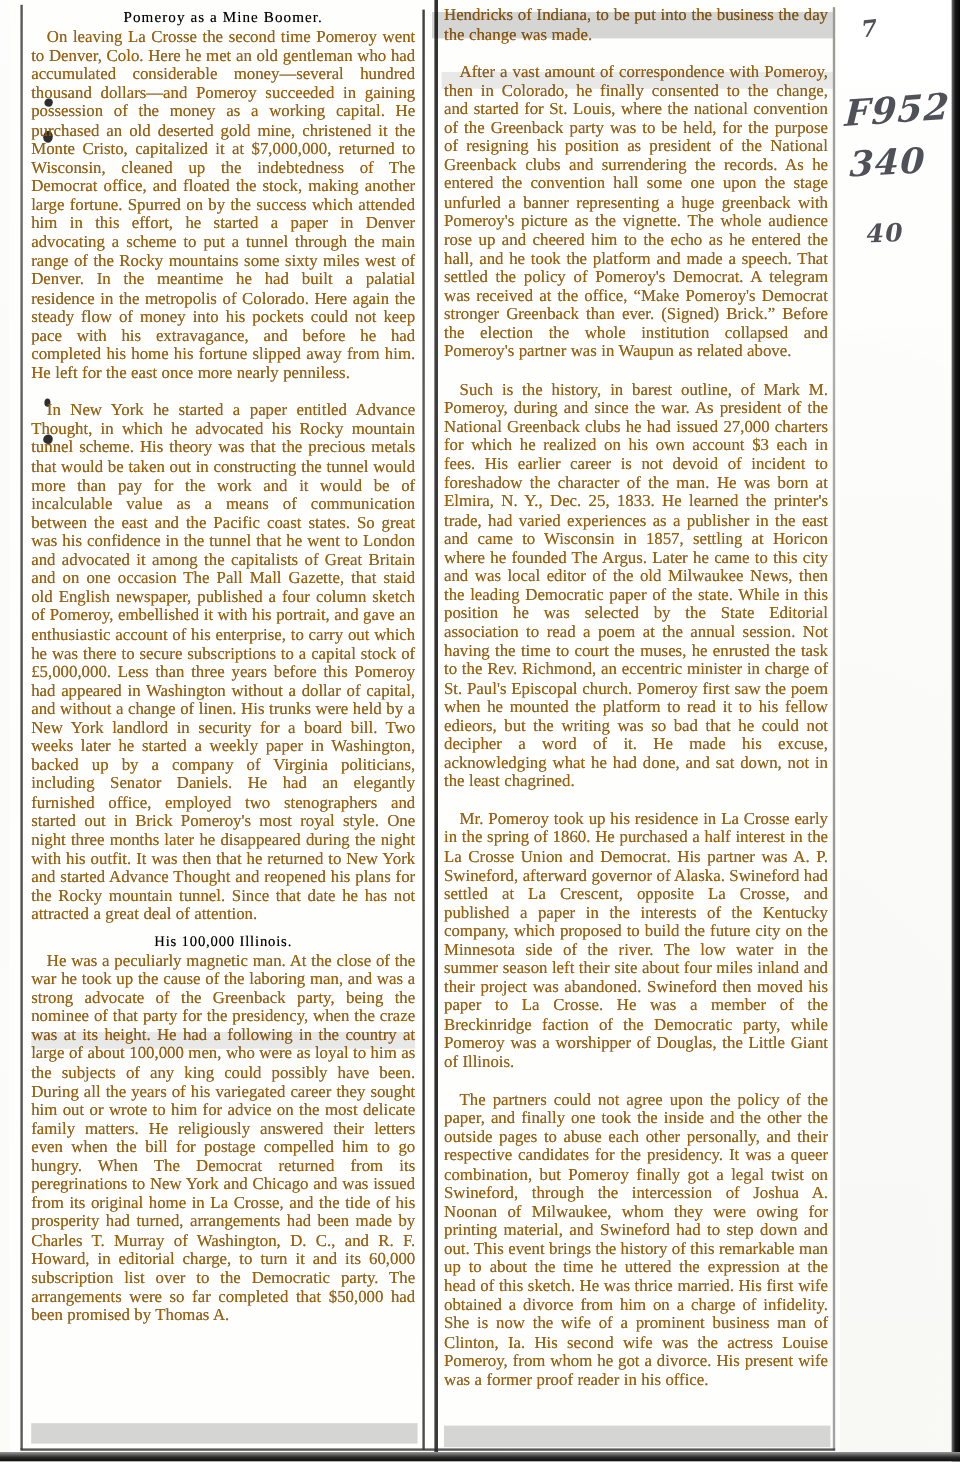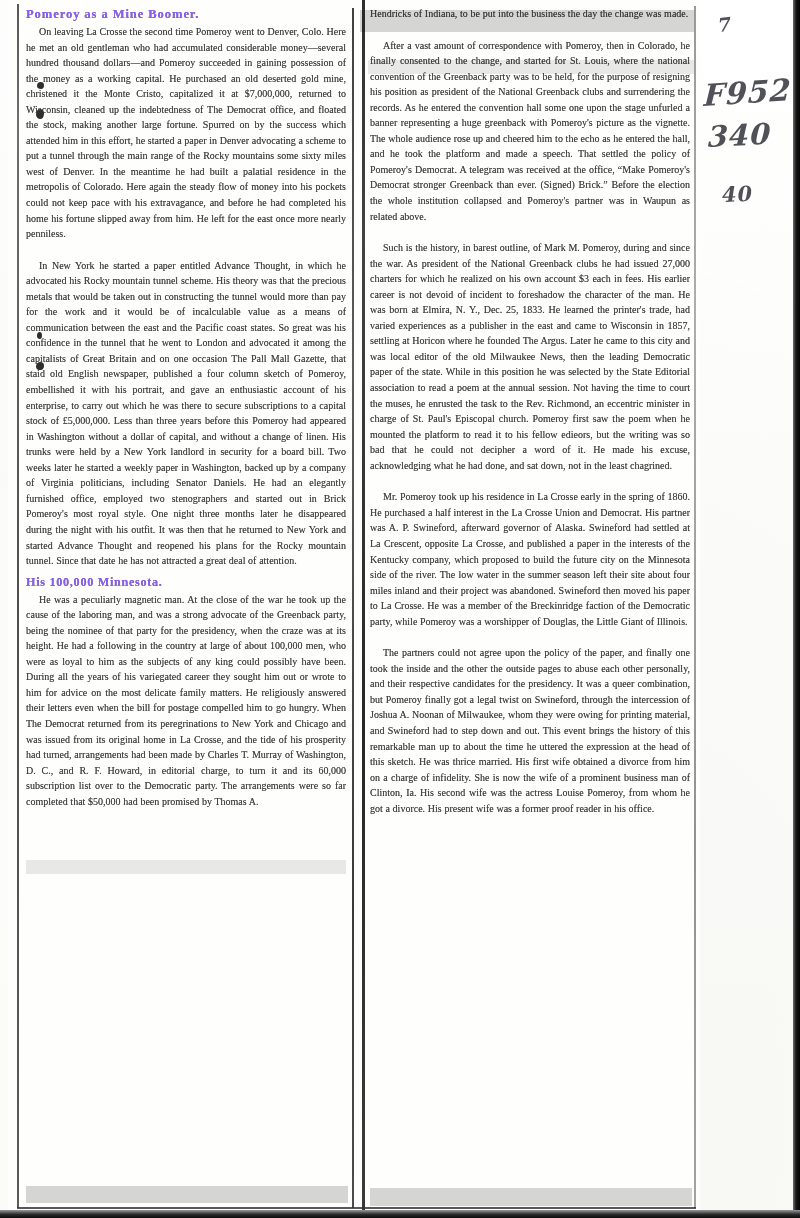--- a/index.html
+++ b/index.html
@@ -113,41 +113,42 @@
   .column {
     position: absolute;
     top: 6px;
     box-sizing: border-box;
   }
   #column-left  { left: 18px;  width: 320px; }
   #column-right { left: 362px; width: 320px; }
 
   .headline {
     font-family: "Liberation Serif", "DejaVu Serif", serif;
-    font-weight: bold;
+    font-weight: normal;
     font-size: 12.6px;
     letter-spacing: 0.9px;
-    color: #8b5cf6;
+    text-align: center;
+    color: #000000;
     margin: 0 0 1px 0;
     padding: 1px 0 1px 0;
     text-shadow: 0 0 0.6px rgba(0,0,0,0.55);
   }
   .headline.sub {
     margin-top: 5px;
     font-size: 12.2px;
     letter-spacing: 0.7px;
   }
 
   .para {
     font-family: "Liberation Serif", "DejaVu Serif", serif;
-    font-size: 10px;
+    font-size: 14px;
     line-height: 15.55px;
     text-align: justify;
     text-align-last: left;
-    color: #404040;
+    color: #a16207;
     margin: 0;
     text-indent: 13px;
     hyphens: manual;
     word-spacing: 0.2px;
     text-shadow: 0 0 0.45px rgba(0,0,0,0.5);
   }
   .para + .para { margin-top: 16px; }
 
   
   .smudge {
@@ -226,21 +227,21 @@
     <div class="ink-speck" id="speck-3"></div>
     <div class="ink-speck" id="speck-4"></div>
 
     <div class="column" id="column-left">
       <h2 class="headline">Pomeroy as a Mine Boomer.</h2>
 
       <p class="para">On leaving La Crosse the second time Pomeroy went to Denver, Colo. Here he met an old gentleman who had accumulated considerable money—several hundred thousand dollars—and Pomeroy succeeded in gaining possession of the money as a working capital. He purchased an old deserted gold mine, christened it the Monte Cristo, capitalized it at $7,000,000, returned to Wisconsin, cleaned up the indebtedness of The Democrat office, and floated the stock, making another large fortune. Spurred on by the success which attended him in this effort, he started a paper in Denver advocating a scheme to put a tunnel through the main range of the Rocky mountains some sixty miles west of Denver. In the meantime he had built a palatial residence in the metropolis of Colorado. Here again the steady flow of money into his pockets could not keep pace with his extravagance, and before he had completed his home his fortune slipped away from him. He left for the east once more nearly penniless.</p>
 
       <p class="para">In New York he started a paper entitled Advance Thought, in which he advocated his Rocky mountain tunnel scheme. His theory was that the precious metals that would be taken out in constructing the tunnel would more than pay for the work and it would be of incalculable value as a means of communication between the east and the Pacific coast states. So great was his confidence in the tunnel that he went to London and advocated it among the capitalists of Great Britain and on one occasion The Pall Mall Gazette, that staid old English newspaper, published a four column sketch of Pomeroy, embellished it with his portrait, and gave an enthusiastic account of his enterprise, to carry out which he was there to secure subscriptions to a capital stock of £5,000,000. Less than three years before this Pomeroy had appeared in Washington without a dollar of capital, and without a change of linen. His trunks were held by a New York landlord in security for a board bill. Two weeks later he started a weekly paper in Washington, backed up by a company of Virginia politicians, including Senator Daniels. He had an elegantly furnished office, employed two stenographers and started out in Brick Pomeroy's most royal style. One night three months later he disappeared during the night with his outfit. It was then that he returned to New York and started Advance Thought and reopened his plans for the Rocky mountain tunnel. Since that date he has not attracted a great deal of attention.</p>
 
-      <h3 class="headline sub">His 100,000 Minnesota.</h3>
+      <h3 class="headline sub">His 100,000 Illinois.</h3>
 
       <p class="para">He was a peculiarly magnetic man. At the close of the war he took up the cause of the laboring man, and was a strong advocate of the Greenback party, being the nominee of that party for the presidency, when the craze was at its height. He had a following in the country at large of about 100,000 men, who were as loyal to him as the subjects of any king could possibly have been. During all the years of his variegated career they sought him out or wrote to him for advice on the most delicate family matters. He religiously answered their letters even when the bill for postage compelled him to go hungry. When The Democrat returned from its peregrinations to New York and Chicago and was issued from its original home in La Crosse, and the tide of his prosperity had turned, arrangements had been made by Charles T. Murray of Washington, D. C., and R. F. Howard, in editorial charge, to turn it and its 60,000 subscription list over to the Democratic party. The arrangements were so far completed that $50,000 had been promised by Thomas A.</p>
     </div>
 
     <div class="column" id="column-right">
       <p class="para" style="text-indent:0;">Hendricks of Indiana, to be put into the business the day the change was made.</p>
 
       <p class="para">After a vast amount of correspondence with Pomeroy, then in Colorado, he finally consented to the change, and started for St. Louis, where the national convention of the Greenback party was to be held, for the purpose of resigning his position as president of the National Greenback clubs and surrendering the records. As he entered the convention hall some one upon the stage unfurled a banner representing a huge greenback with Pomeroy's picture as the vignette. The whole audience rose up and cheered him to the echo as he entered the hall, and he took the platform and made a speech. That settled the policy of Pomeroy's Democrat. A telegram was received at the office, “Make Pomeroy's Democrat stronger Greenback than ever. (Signed) Brick.” Before the election the whole institution collapsed and Pomeroy's partner was in Waupun as related above.</p>
 
       <p class="para">Such is the history, in barest outline, of Mark M. Pomeroy, during and since the war. As president of the National Greenback clubs he had issued 27,000 charters for which he realized on his own account $3 each in fees. His earlier career is not devoid of incident to foreshadow the character of the man. He was born at Elmira, N. Y., Dec. 25, 1833. He learned the printer's trade, had varied experiences as a publisher in the east and came to Wisconsin in 1857, settling at Horicon where he founded The Argus. Later he came to this city and was local editor of the old Milwaukee News, then the leading Democratic paper of the state. While in this position he was selected by the State Editorial association to read a poem at the annual session. Not having the time to court the muses, he enrusted the task to the Rev. Richmond, an eccentric minister in charge of St. Paul's Episcopal church. Pomeroy first saw the poem when he mounted the platform to read it to his fellow edieors, but the writing was so bad that he could not decipher a word of it. He made his excuse, acknowledging what he had done, and sat down, not in the least chagrined.</p>

